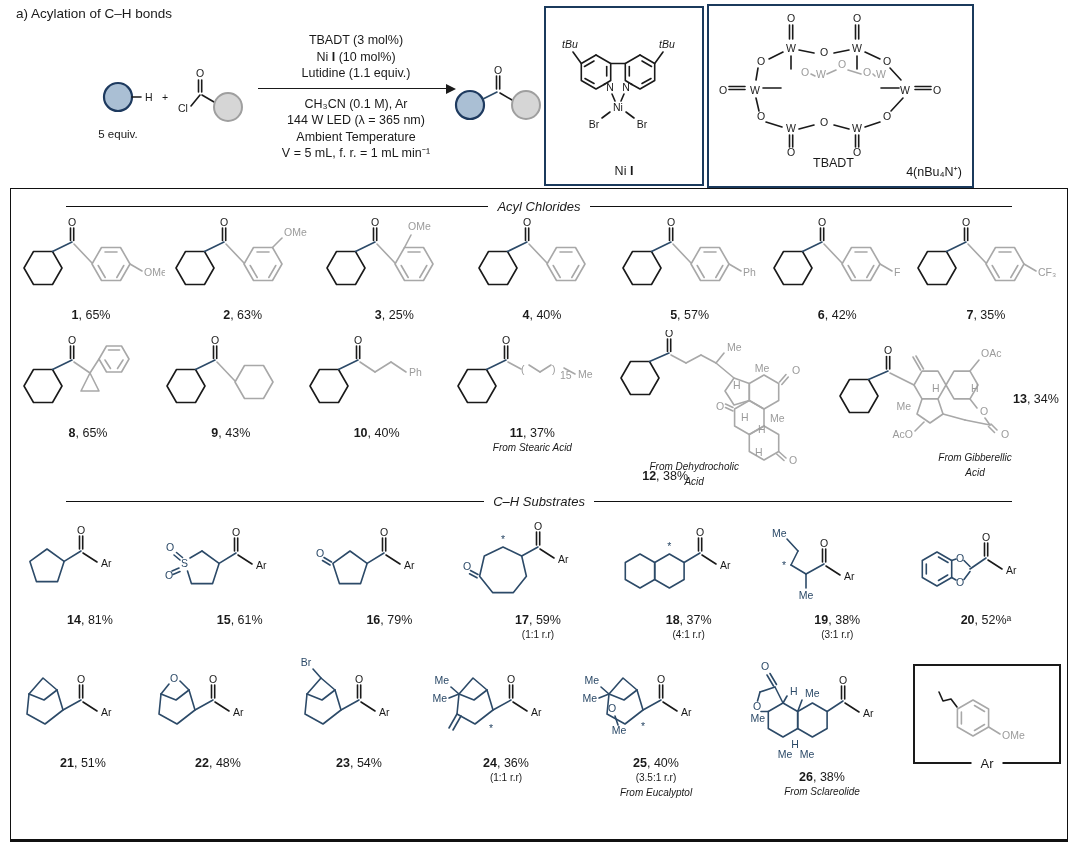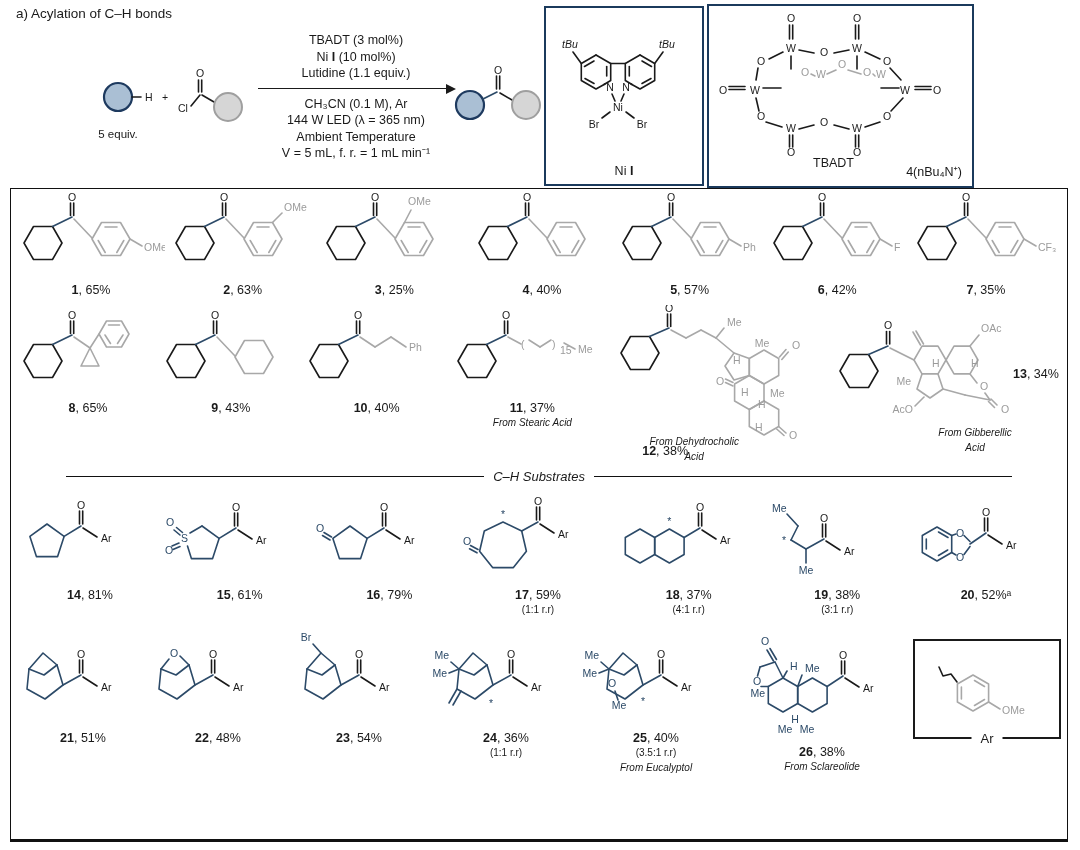--- a/index.html
+++ b/index.html
@@ -181,20 +181,25 @@
         <line class="bk" x1="149.7" y1="127" x2="149.7" y2="139"></line>
       <text class="tb" x="82" y="148" text-anchor="middle">O</text>
       <text class="tb" x="148" y="148" text-anchor="middle">O</text>
     </svg>
     <div class="lbl1">TBADT</div>
     <div class="lbl2">4(nBu₄N⁺)</div>
   </div>
 
   <div id="panel" class="abs">
 
+    <div class="sechead">
+      <div class="rule"></div>
+        <div class="txt">Acyl Chlorides</div>
+        <div class="rule"></div>
+    </div>
 
     <div class="crow">
 
       <div class="cmpd" style="width:148px">
         <svg class="st" width="148" height="92" viewBox="0 0 148 92">
           <path class="bk" d="M45 52 L35.5 35.5 L16.5 35.5 L7 52 L16.5 68.5 L35.5 68.5 Z"></path>
           <line class="nv wg" x1="35.5" y1="35.5" x2="55" y2="26"></line>
           <line class="bk" x1="53.5" y1="24.5" x2="53.5" y2="12"></line>
             <line class="bk" x1="56.7" y1="24.5" x2="56.7" y2="12"></line>
           <text class="tb" x="55" y="9.5" text-anchor="middle">O</text>

